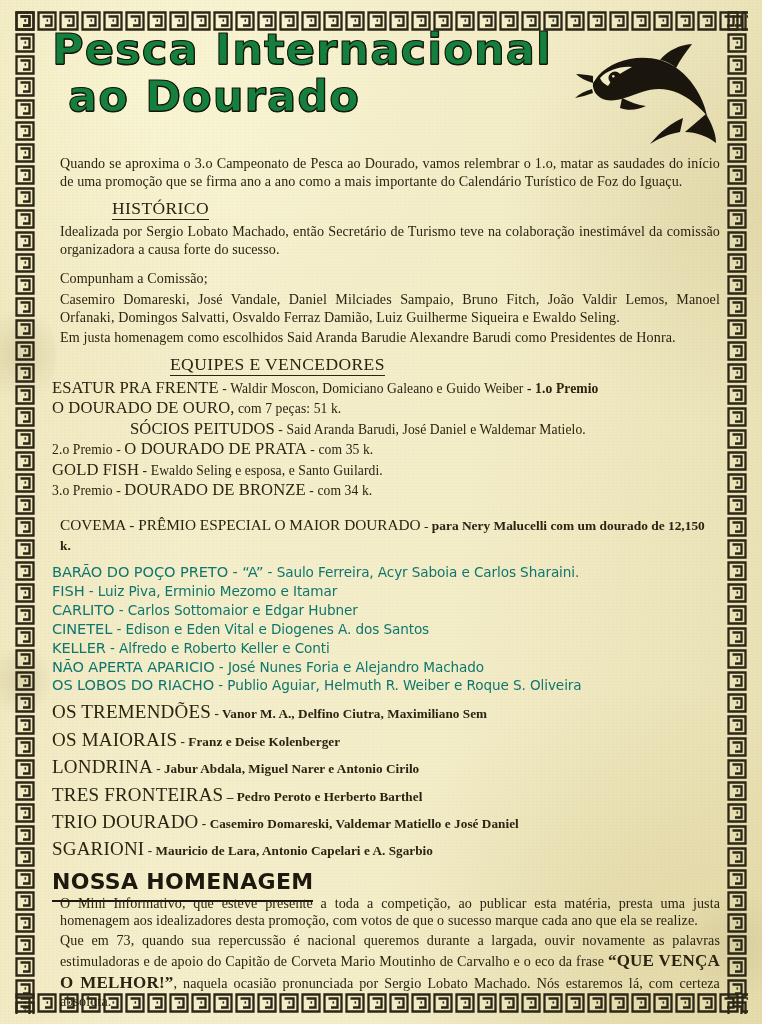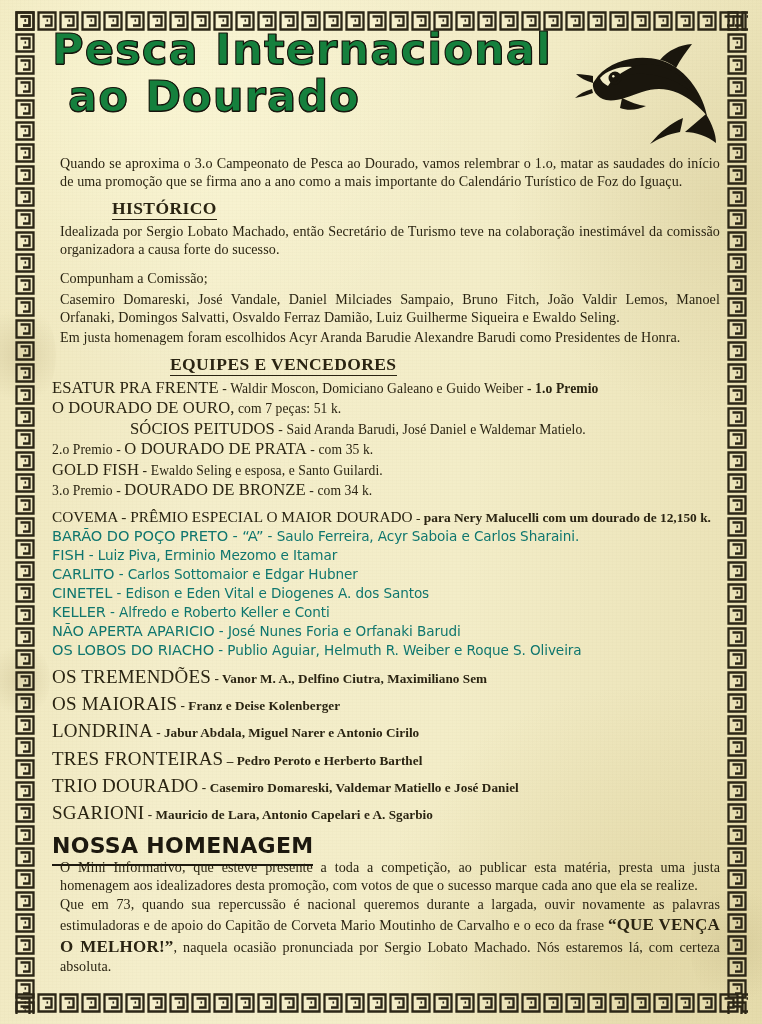--- a/index.html
+++ b/index.html
@@ -102,21 +102,21 @@
     font-size: 14.1px;
     line-height: 1.30;
     text-align: justify;
     margin: 0 0 2px 8px;
     letter-spacing: .1px;
   }
   .para.tight { line-height: 1.27; }
 
   .section-head {
     font-size: 17.5px;
-    font-weight: 700;
+    font-weight: 400;
     letter-spacing: .4px;
     margin: 7px 0 3px 0;
     padding-left: 60px;
   }
   .section-head span {
     border-bottom: 1.6px solid #2a2412;
     padding-bottom: 1px;
   }
   .section-head.center { padding-left: 118px; }
 
@@ -141,21 +141,21 @@
     letter-spacing: .1px;
   }
   .win-line .big { font-size: 16.6px; }
   .win-line .sm  { font-size: 13.6px; }
   .win-line .bold { font-weight: 700; }
   .win-line.indent { padding-left: 78px; }
 
   .cov-line {
     font-size: 15.3px;
     line-height: 1.26;
-    margin: 0;
+    margin: 8px;
   }
   .cov-line .sm { font-size: 13.4px; }
   .cov-line .bold { font-weight: 700; }
 
   
   .team-sans {
     font-family: "DejaVu Sans", sans-serif;
     font-size: 14.6px;
     line-height: 1.30;
     letter-spacing: -.1px;
@@ -269,21 +269,21 @@
 
     <p class="para">Quando se aproxima o 3.o Campeonato de Pesca ao Dourado, vamos relembrar o 1.o, matar as saudades do início de uma promoção que se firma ano a ano como a mais importante do Calendário Turístico de Foz do Iguaçu.</p>
 
     <div class="section-head">
       <span>HISTÓRICO</span>
     </div>
     <p class="para">Idealizada por Sergio Lobato Machado, então Secretário de Turismo teve na colaboração inestimável da comissão organizadora a causa forte do sucesso.</p>
     <div class="spacer-9"></div>
     <p class="para">Compunham a Comissão;</p>
     <p class="para">Casemiro Domareski, José Vandale, Daniel Milciades Sampaio, Bruno Fitch, João Valdir Lemos, Manoel Orfanaki, Domingos Salvatti, Osvaldo Ferraz Damião, Luiz Guilherme Siqueira e Ewaldo Seling.</p>
-    <p class="para">Em justa homenagem foram escolhidos Acyr Aranda Barudie Alexandre Barudi como Presidentes de Honra.</p>
+    <p class="para">Em justa homenagem como escolhidos Said Aranda Barudie Alexandre Barudi como Presidentes de Honra.</p>
 
     <div class="section-head center">
       <span>EQUIPES E VENCEDORES</span>
     </div>
 
     <p class="win-line">
       <span class="big">ESATUR PRA FRENTE</span><span class="sm"> - </span><span class="sm">Waldir Moscon, Domiciano Galeano e Guido Weiber</span><span class="sm bold"> - 1.o Premio</span>
     </p>
     <p class="win-line">
       <span class="big">O DOURADO DE OURO,</span><span class="sm"> com 7 peças: 51 k.</span>
@@ -320,21 +320,21 @@
     <p class="team-sans">
       <span>CARLITO</span><span class="nm"> - </span><span class="nm">Carlos Sottomaior e Edgar Hubner</span>
     </p>
     <p class="team-sans">
       <span>CINETEL</span><span class="nm"> - </span><span class="nm">Edison e Eden Vital e Diogenes A. dos Santos</span>
     </p>
     <p class="team-sans">
       <span>KELLER</span><span class="nm"> - </span><span class="nm">Alfredo e Roberto Keller e Conti</span>
     </p>
     <p class="team-sans">
-      <span>NÃO APERTA APARICIO</span><span class="nm"> - </span><span class="nm">José Nunes Foria e Orfanaki Barudi</span>
+      <span>NÃO APERTA APARICIO</span><span class="nm"> - </span><span class="nm">José Nunes Foria e Alejandro Machado</span>
     </p>
     <p class="team-sans">
       <span>OS LOBOS DO RIACHO</span><span class="nm"> - </span><span class="nm">Publio Aguiar, Helmuth R. Weiber e Roque S. Oliveira</span>
     </p>
 
     <div class="spacer-3"></div>
 
     <p class="team-serif">
       <span>OS TREMENDÕES</span><span class="nm"> - </span><span class="nm">Vanor M. A., Delfino Ciutra, Maximiliano Sem</span>
     </p>

